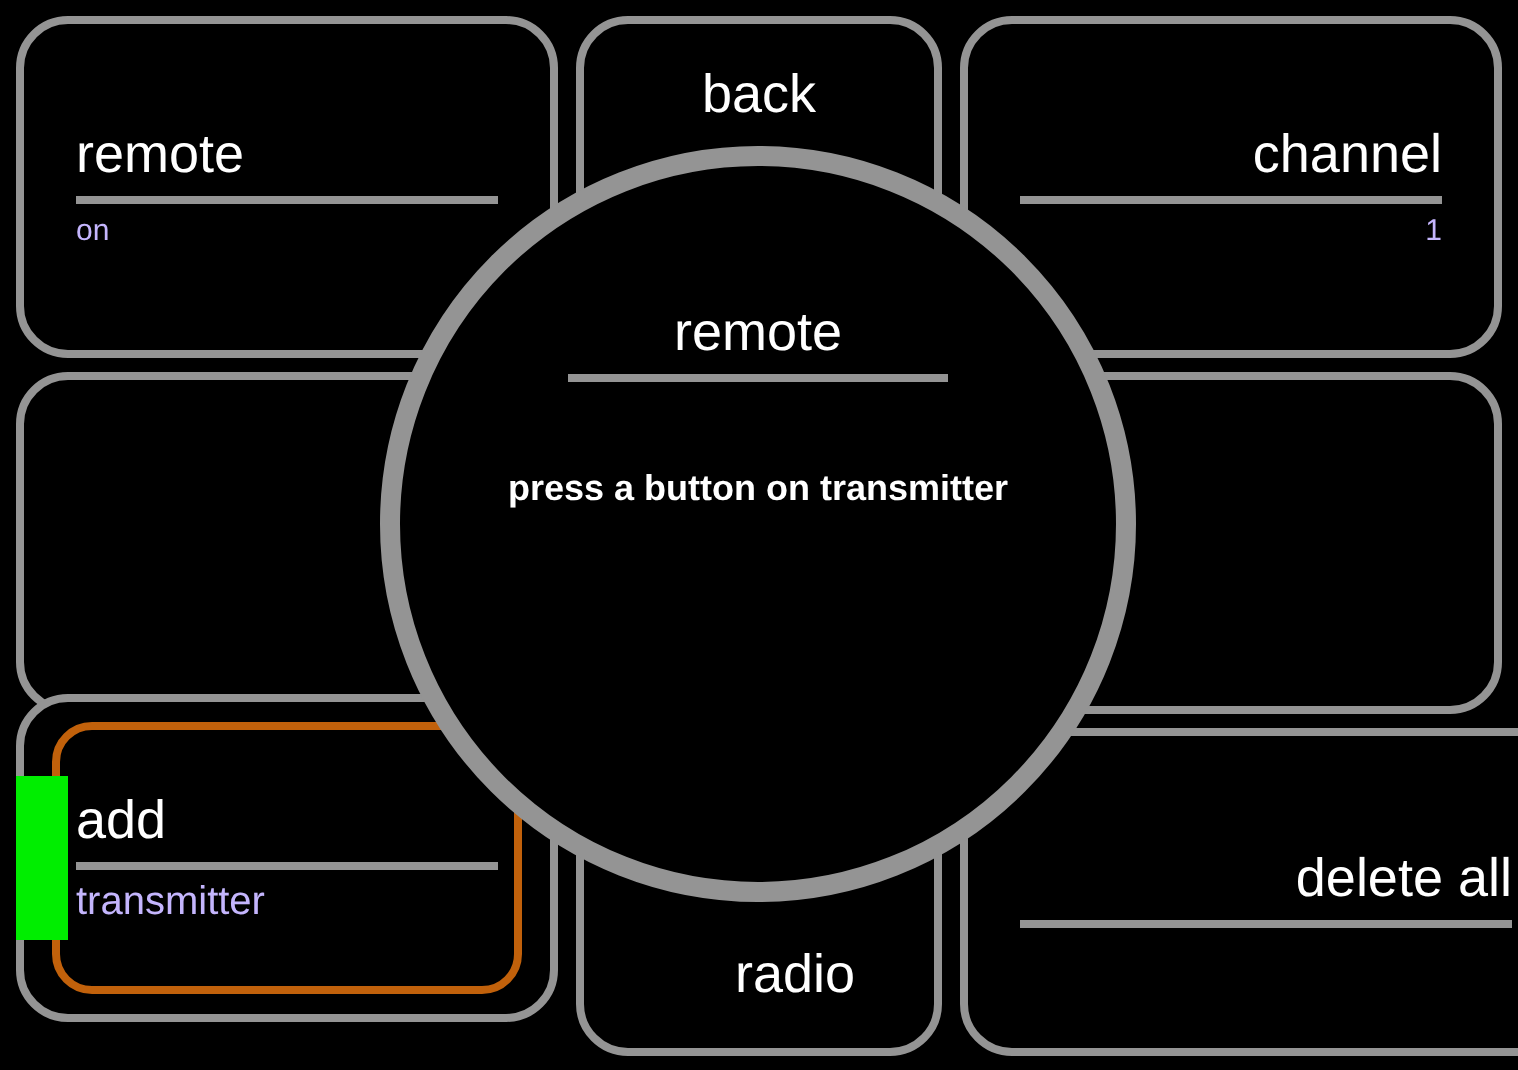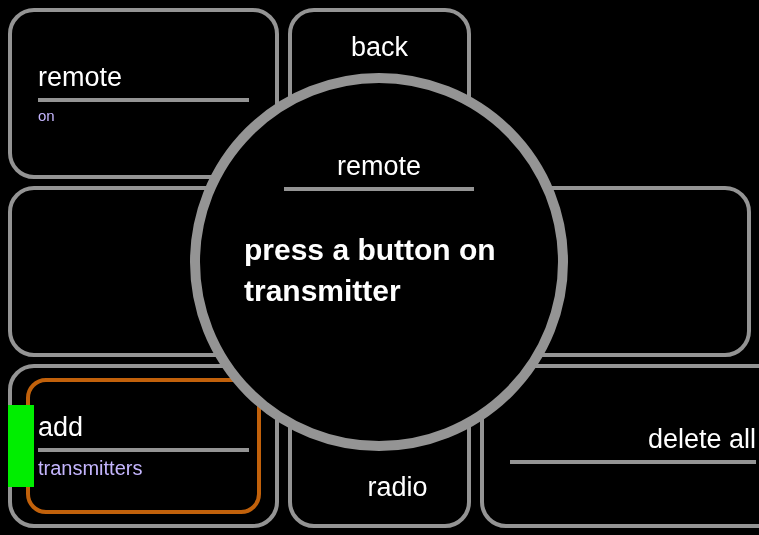--- a/index.html
+++ b/index.html
@@ -86,21 +86,21 @@
   
   
 
   #tile-remote      { left: 8px;   top: 8px;   width: 271px; height: 171px; }
   #tile-back        { left: 288px; top: 8px;   width: 183px; height: 290px; }
   #tile-channel     { left: 480px; top: 8px;   width: 271px; height: 171px; }
 
   #tile-blank-left  { left: 8px;   top: 186px; width: 271px; height: 171px; }
   #tile-blank-right { left: 480px; top: 186px; width: 271px; height: 171px; }
 
-  #tile-add         { left: 8px;   top: 364px; width: 271px; height: 164px; }
+  #tile-add         { left: 8px;   top: 347px; width: 271px; height: 164px; }
   #tile-radio       { left: 288px; top: 238px; width: 183px; height: 290px; }
   #tile-delete-all  { left: 480px; top: 364px; width: 306px; height: 164px; }
 
   
   #tile-back .tile-center-label  { top: 20px; }
   
   #tile-radio .tile-center-label { bottom: 22px; padding-left: 36px; }
 
   
   .selection-ring {
@@ -154,23 +154,24 @@
     white-space: nowrap;
   }
   #dial-rule {
     width: 190px;
     height: 4px;
     background: #949494;
     margin-top: 6px;
   }
   #dial-message {
     color: #ffffff;
-    font-size: 30px;
-    line-height: 41px;
+    font-size: 18px;
+    line-height: 31px;
     font-weight: bold;
+    text-align: center;
     margin-top: 38px;
     width: 270px;
   }
 </style>
 </head>
 <body>
 
 <div id="screen">
 
   <div class="tile" id="tile-remote">
@@ -178,36 +179,43 @@
       <div class="tile-title">remote</div>
       <div class="tile-rule"></div>
       <div class="tile-sub">on</div>
     </div>
   </div>
 
   <div class="tile" id="tile-back">
     <div class="tile-center-label">back</div>
   </div>
 
+  <div class="tile" id="tile-channel">
+    <div class="tile-body align-right">
+      <div class="tile-title">channel</div>
+      <div class="tile-rule"></div>
+      <div class="tile-sub">1</div>
+    </div>
+  </div>
 
   <div class="tile" id="tile-blank-left"></div>
 
   <div class="tile" id="tile-blank-right"></div>
 
   <div class="tile" id="tile-radio">
     <div class="tile-center-label">radio</div>
   </div>
 
   <div class="tile" id="tile-add">
     <div class="selection-ring"></div>
     <div class="status-bar left green"></div>
     <div class="tile-body align-left">
       <div class="tile-title">add</div>
       <div class="tile-rule"></div>
-      <div class="tile-sub big">transmitters</div>
+      <div class="tile-sub big">transmitter</div>
     </div>
   </div>
 
   <div class="tile" id="tile-delete-all">
     <div class="status-bar right grey"></div>
     <div class="tile-body align-right">
       <div class="tile-title">delete all</div>
       <div class="tile-rule"></div>
     </div>
   </div>

